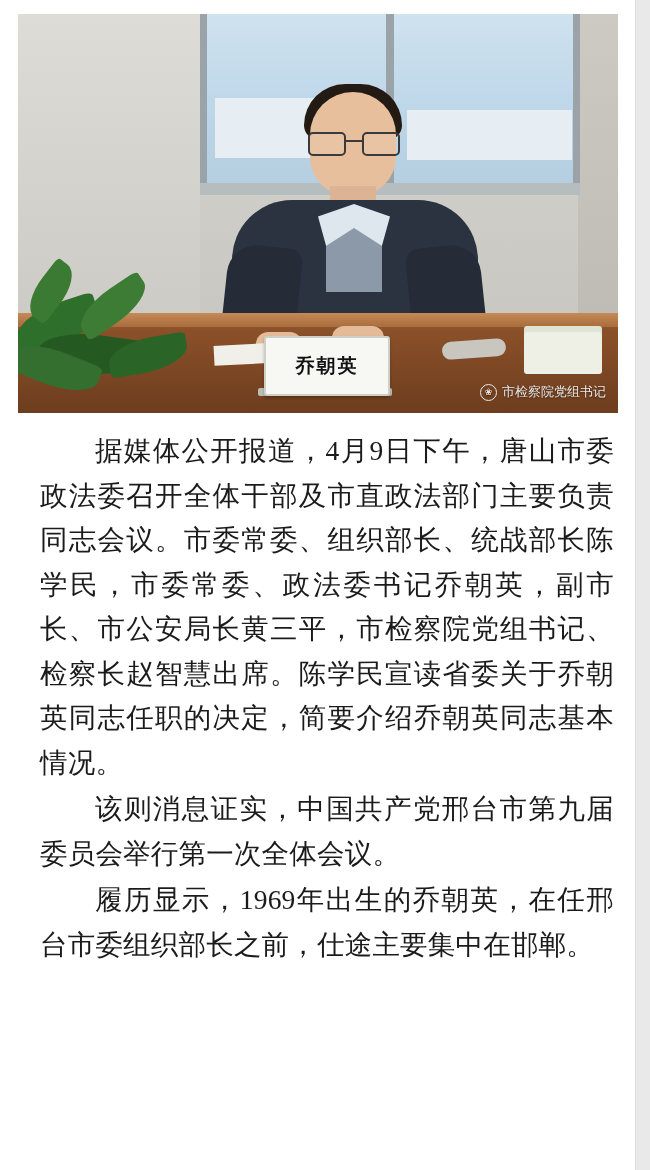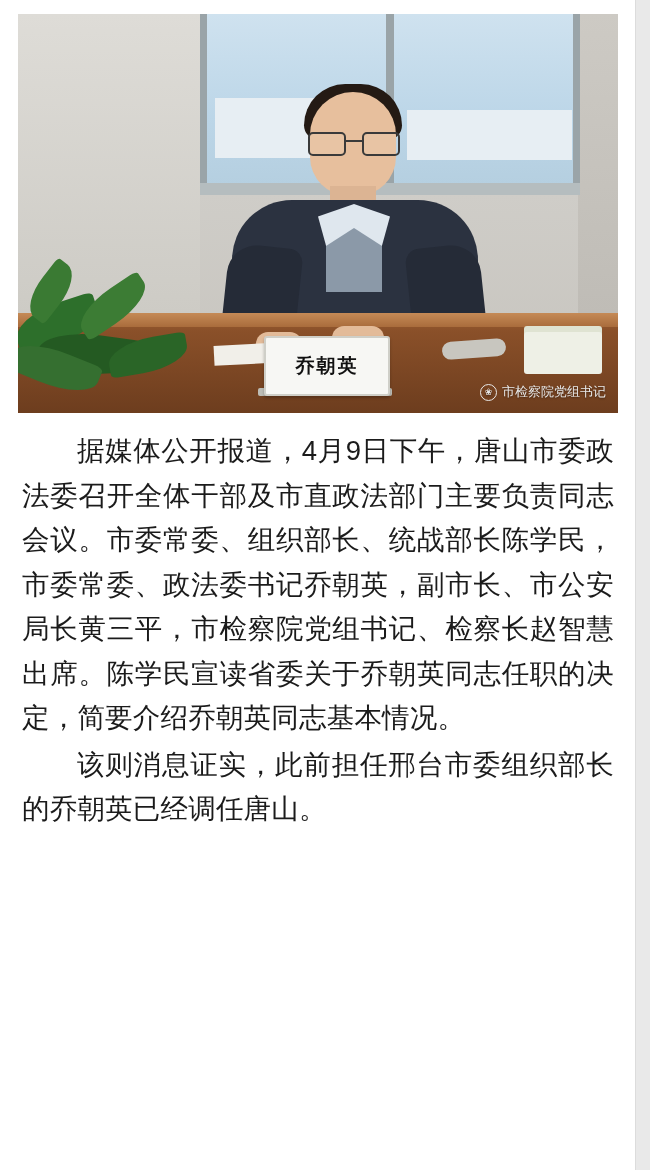--- a/index.html
+++ b/index.html
@@ -218,22 +218,22 @@
     display: flex; align-items: center; justify-content: center;
     font-size: 9px; line-height: 1;
   }
 
   
   .article {
     margin: 16px 0 0 0;
     padding: 0 4px;
   }
   .article p {
-    margin: 0 0 2px 0;
-    font-family: Liberation Sans, sans-serif;
+    margin: 0 0 2px 18px;
+    font-family: Liberation Serif, serif;
     font-size: 27.5px;
     line-height: 1.62;
     color: #1b1b1b;
     text-indent: 2em;
     text-align: justify;
     letter-spacing: 0.2px;
   }
 </style>
 </head>
 <body>
@@ -299,17 +299,18 @@
       </div>
 
       <div class="watermark">
         <span class="wm-logo">❀</span>
         <span>市检察院党组书记</span>
       </div>
     </div>
 
     <div class="article">
       <p>据媒体公开报道，4月9日下午，唐山市委政法委召开全体干部及市直政法部门主要负责同志会议。市委常委、组织部长、统战部长陈学民，市委常委、政法委书记乔朝英，副市长、市公安局长黄三平，市检察院党组书记、检察长赵智慧出席。陈学民宣读省委关于乔朝英同志任职的决定，简要介绍乔朝英同志基本情况。</p>
-      <p>该则消息证实，此前担任邢台市委组织部长的乔朝英已经调任唐山。</p>
+      <p>该则消息证实，中国共产党邢台市第九届委员会举行第一次全体会议。</p>
+      <p>履历显示，1969年出生的乔朝英，在任邢台市委组织部长之前，仕途主要集中在邯郸。</p>
     </div>
 
   </div>
 </div>
 
 </body></html>

